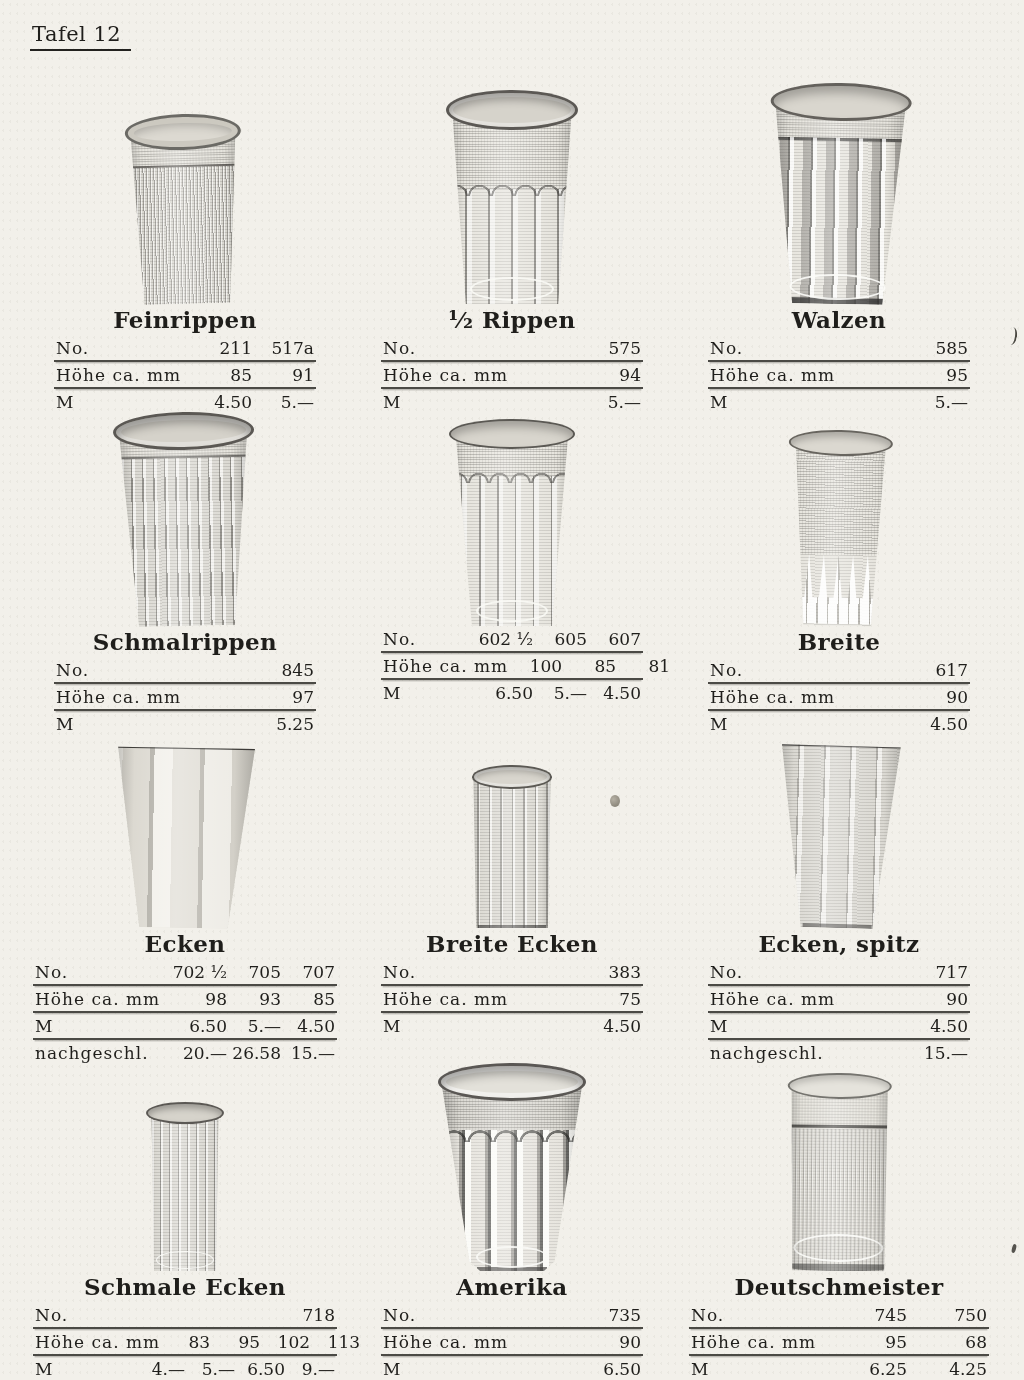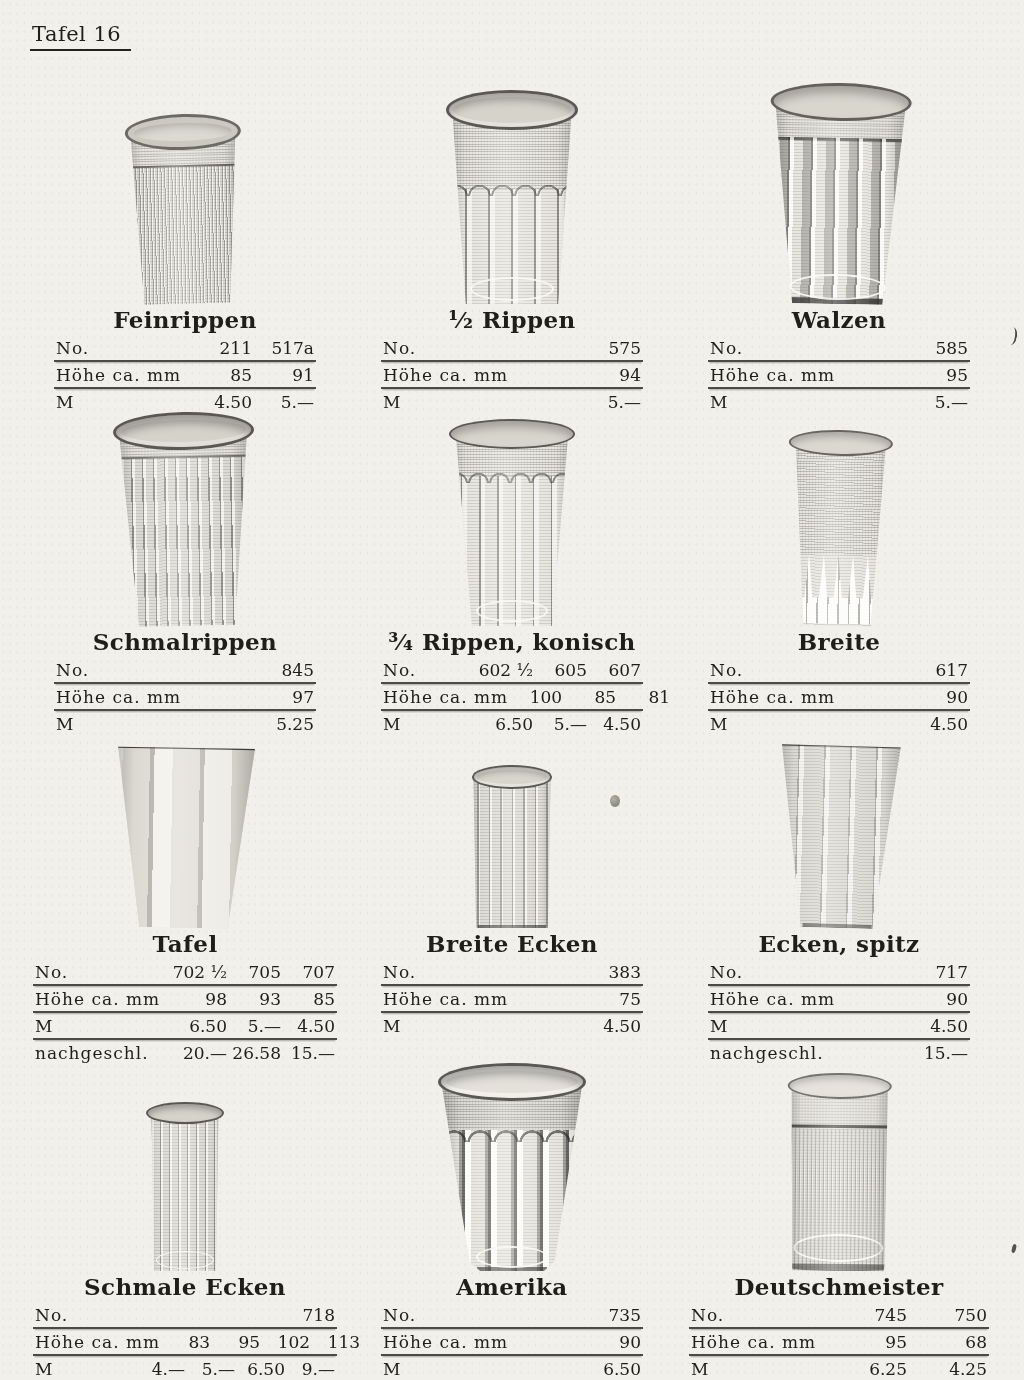--- a/index.html
+++ b/index.html
@@ -160,21 +160,21 @@
   
   .blemish1{position:absolute;left:610px;top:795px;width:10px;height:12px;border-radius:50%;
     background:radial-gradient(circle at 35% 35%, #b5b0a4, #7d786c);}
   .blemish2{position:absolute;left:1007px;top:327px;width:8px;height:18px;border-right:2px solid #4a4842;border-radius:50%;transform:rotate(8deg);}
   .blemish3{position:absolute;left:1012px;top:1244px;width:4px;height:9px;background:#55534e;border-radius:2px/4px;transform:rotate(15deg);}
 </style>
 </head>
 <body>
 
 <div class="page">
-  <div class="plate">Tafel 16</div>
+  <div class="plate">Tafel 12</div>
   <div class="content">
     <div class="grid-row row-0">
   <div class="cell">
     <div class="figure">
             <div class="glass feinrippen">
               <div class="cup">
                 <div class="band"></div>
                 <div class="body"></div>
               </div>
               <div class="rim"></div>
@@ -315,21 +315,20 @@
             <div class="glass dreiviertelrippen">
               <div class="cup">
                 <div class="band"></div>
                 <div class="body"></div>
                 <div class="scallops"></div>
               </div>
               <div class="rim"></div>
               <div class="footring"></div>
             </div>
           </div>
-    <div class="caption">³⁄₄ Rippen, konisch</div>
     <div class="spec cols-3">
             <div class="spec-row ruled">
               <span class="spec-label">No.</span>
               <span class="vals">
                 <span class="val">602 ¹⁄₂</span>
                 <span class="val">605</span>
                 <span class="val">607</span>
               </span>
             </div>
             <div class="spec-row ruled">
@@ -390,21 +389,21 @@
     <div class="figure">
             <div class="glass ecken">
               <div class="cup">
                 <div class="band"></div>
                 <div class="body"></div>
                 <div class="topline"></div>
               </div>
               <div class="rim"></div>
             </div>
           </div>
-    <div class="caption">Tafel</div>
+    <div class="caption">Ecken</div>
     <div class="spec cols-3">
             <div class="spec-row ruled">
               <span class="spec-label">No.</span>
               <span class="vals">
                 <span class="val">702 ¹⁄₂</span>
                 <span class="val">705</span>
                 <span class="val">707</span>
               </span>
             </div>
             <div class="spec-row ruled">

